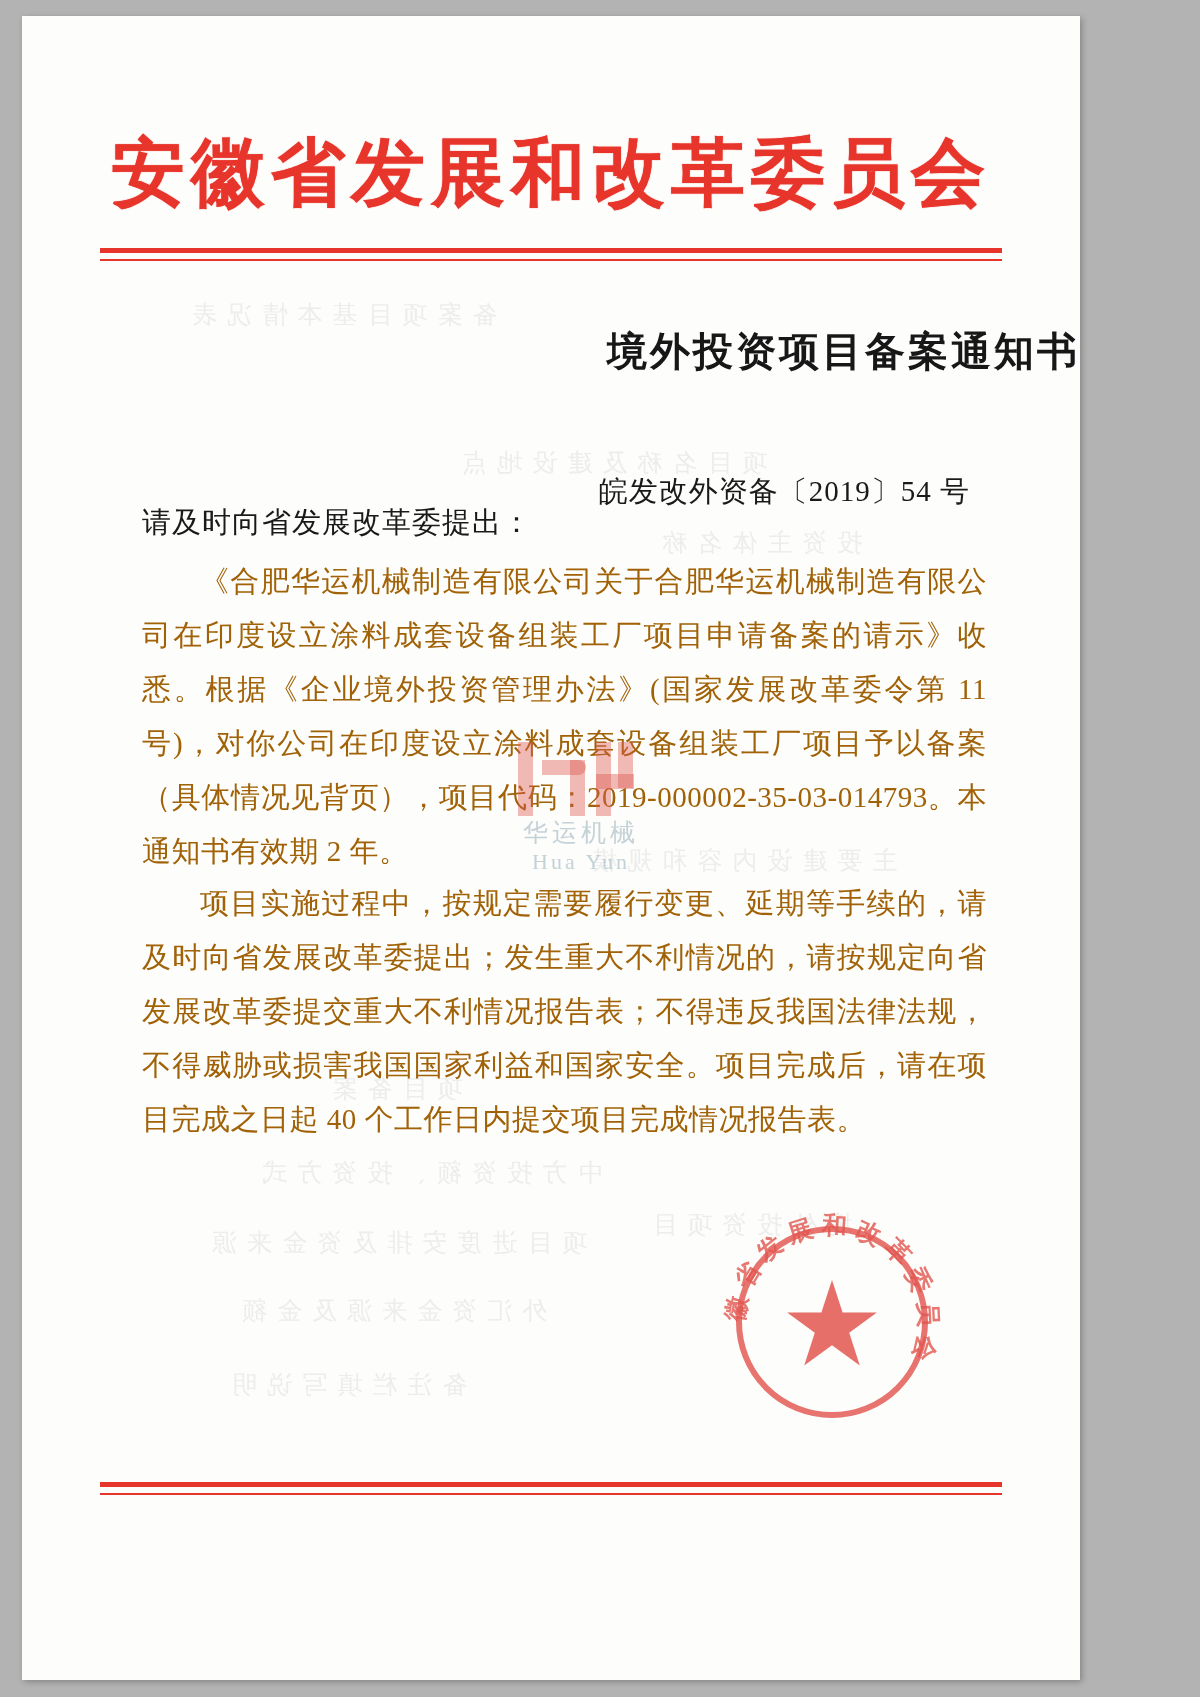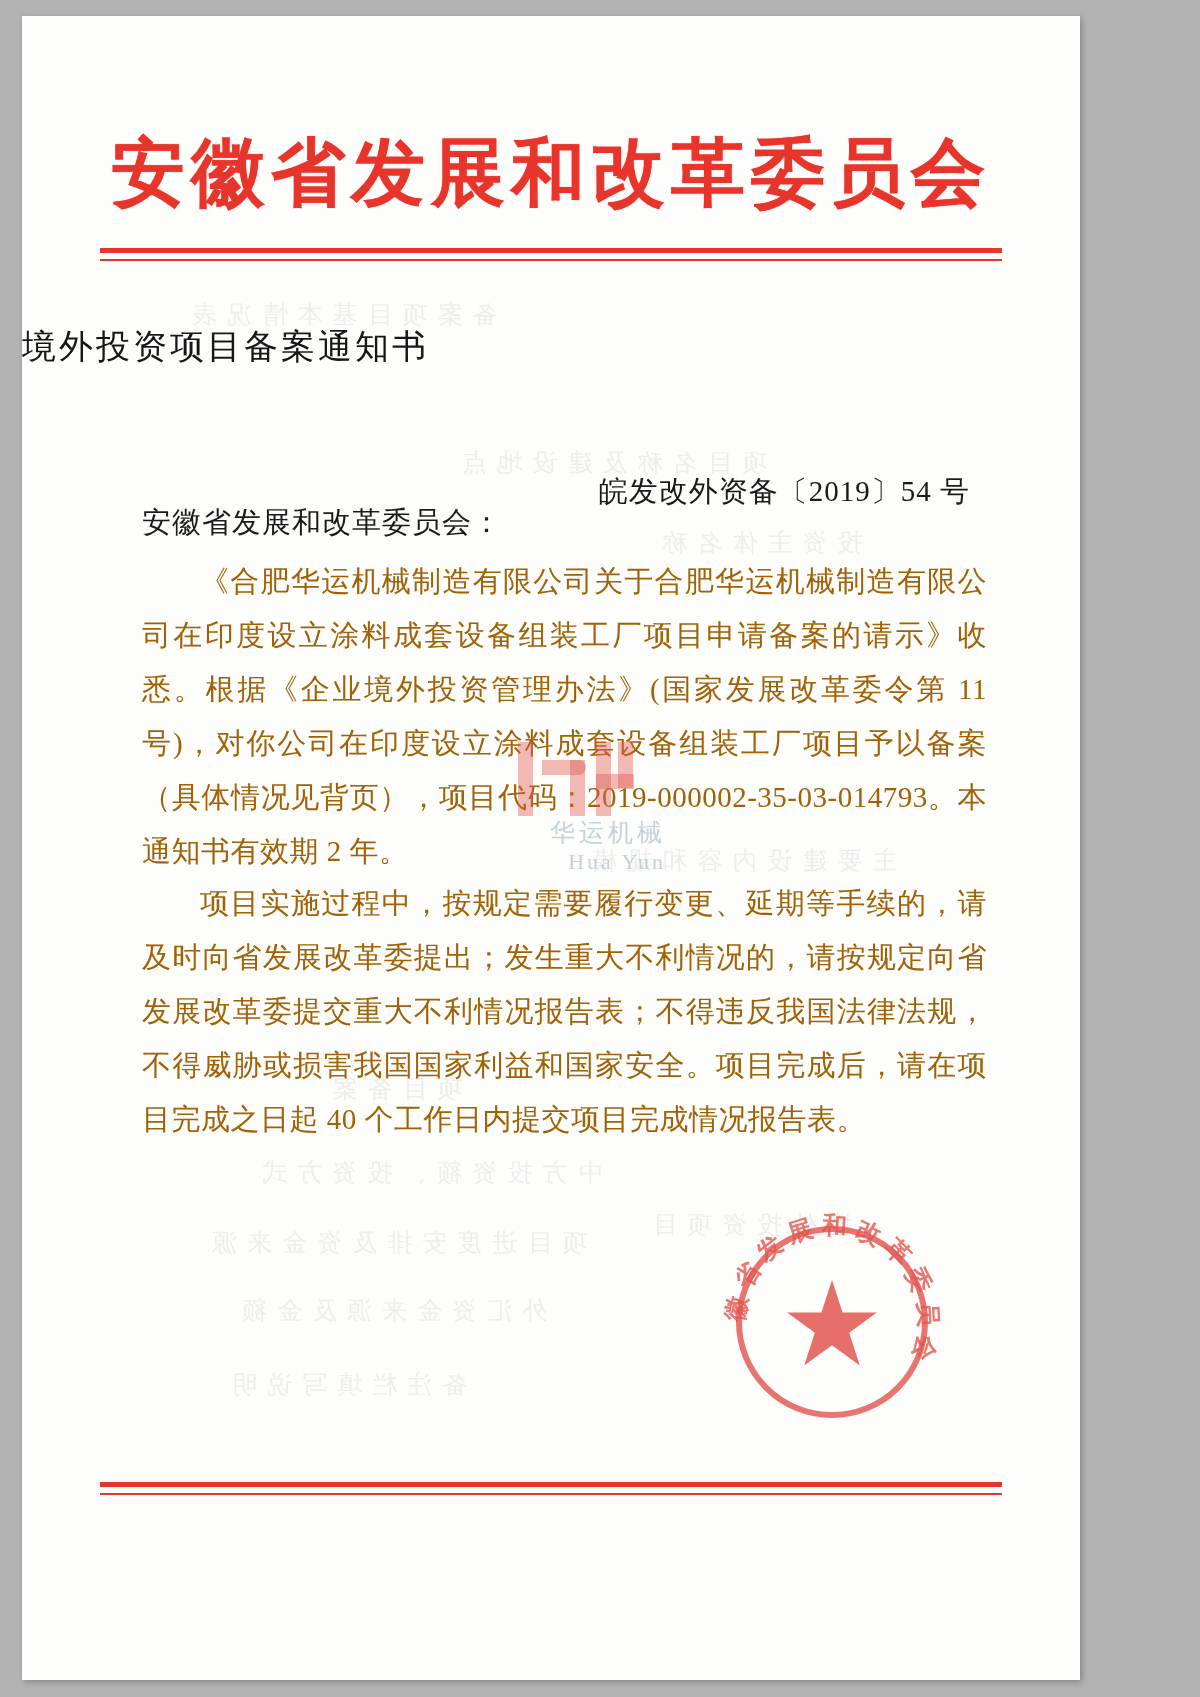--- a/index.html
+++ b/index.html
@@ -69,24 +69,24 @@
     background: #e8352b;
   }
   .rule-bottom.thick { top: 1466px; height: 5px; }
   .rule-bottom.thin  { top: 1477px; height: 2px; }
 
   .doc-title {
     position: absolute;
     top: 308px;
     left: 0;
     width: 100%;
-    text-align: left;
+    text-align: right;
     font-family: "DejaVu Serif", serif;
-    font-weight: normal;
-    font-size: 34px;
+    font-weight: bold;
+    font-size: 40px;
     letter-spacing: 3px;
     color: #171717;
   }
 
   .doc-number {
     position: absolute;
     top: 456px;
     right: 110px;
     font-size: 29px;
     color: #1a1a1a;
@@ -120,21 +120,21 @@
   }
   #para-1 { top: 538px; }
   #para-2 { top: 860px; }
 
   
   .watermark {
     position: absolute;
     left: 474px;
     top: 722px;
     width: 170px;
-    text-align: right;
+    text-align: center;
     pointer-events: none;
     user-select: none;
   }
   .wm-mark {
     position: relative;
     height: 78px;
   }
   .wm-mark .bar {
     position: absolute;
     background: rgba(222, 90, 80, 0.42);
@@ -195,21 +195,21 @@
   <div class="bleed" style="left:620px; top:1192px;">境外投资项目</div>
 
   <div class="header-title">安徽省发展和改革委员会</div>
   <div class="rule-top thick"></div>
   <div class="rule-top thin"></div>
 
   <div class="doc-title">境外投资项目备案通知书</div>
 
   <div class="doc-number">皖发改外资备〔2019〕54 号</div>
 
-  <div class="addressee">安徽省发展和改革委员会：</div>
+  <div class="addressee">请及时向省发展改革委提出：</div>
 
   <div class="body-text" id="para-1">
     <p>《合肥华运机械制造有限公司关于合肥华运机械制造有限公司在印度设立涂料成套设备组装工厂项目申请备案的请示》收悉。根据《企业境外投资管理办法》(国家发展改革委令第 11 号)，对你公司在印度设立涂料成套设备组装工厂项目予以备案（具体情况见背页），项目代码：2019-000002-35-03-014793。本通知书有效期 2 年。</p>
   </div>
   <div class="body-text" id="para-2">
     <p>项目实施过程中，按规定需要履行变更、延期等手续的，请及时向省发展改革委提出；发生重大不利情况的，请按规定向省发展改革委提交重大不利情况报告表；不得违反我国法律法规，不得威胁或损害我国国家利益和国家安全。项目完成后，请在项目完成之日起 40 个工作日内提交项目完成情况报告表。</p>
   </div>
 
   <div class="watermark">
     <div class="wm-mark">

